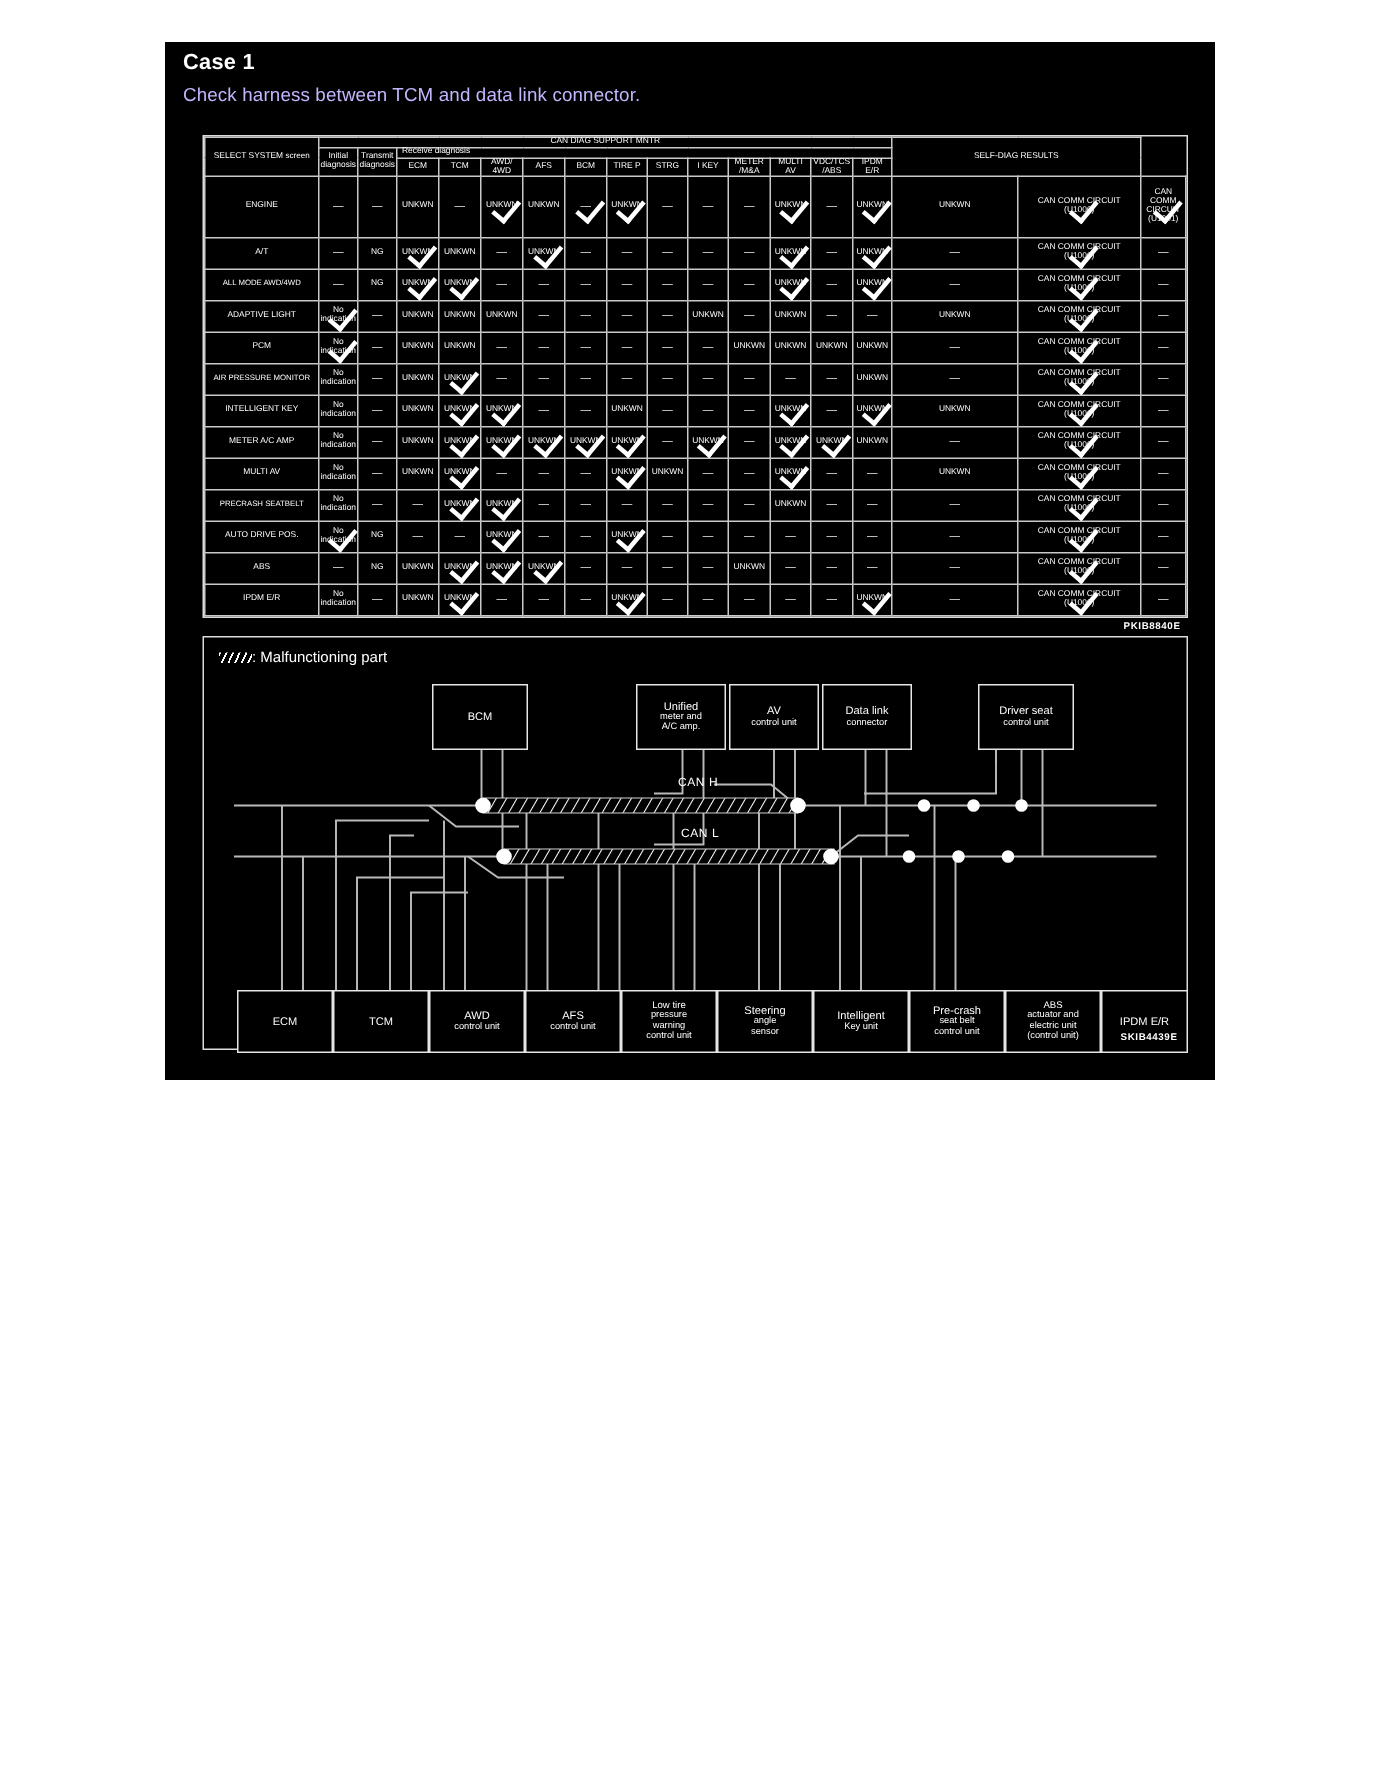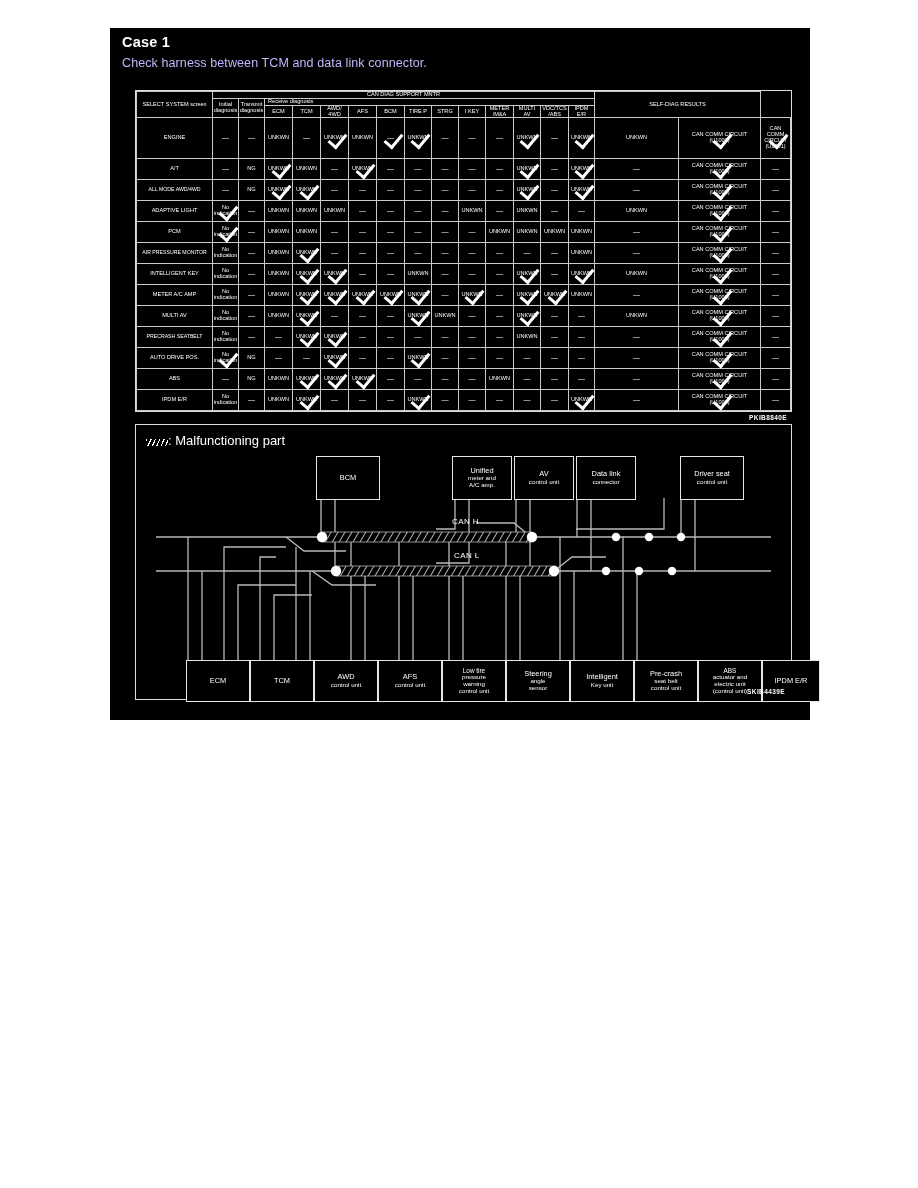--- a/index.html
+++ b/index.html
@@ -32,25 +32,25 @@
     width:8px;height:15px;margin-left:-3px;margin-top:-9px;
     border-right:3.5px solid #fff;border-bottom:3.5px solid #fff;
     transform:rotate(40deg);
     pointer-events:none;
   }
   .fig-id{position:absolute;color:#fff;font-size:6.5px;letter-spacing:.4px;font-weight:bold;}
 
   
   .dia-wrap{position:absolute;left:25px;top:396px;width:655px;height:274px;background:#000;border:1px solid #dcdcdc;}
   .dia{position:absolute;left:0;top:0;width:655px;height:274px;}
-  .legend{position:absolute;left:10px;top:8px;color:#fff;font-size:13px;white-space:nowrap;}
+  .legend{position:absolute;left:10px;top:8px;color:#fff;font-size:10px;white-space:nowrap;}
   .legend .hatchbox{display:inline-block;width:22px;height:7px;vertical-align:-1px;
     background:repeating-linear-gradient(115deg,#fff 0 1.2px,#000 1.2px 4px);}
 
-  .box{position:absolute;border:1px solid #e6e6e6;color:#fff;display:flex;align-items:center;justify-content:center;text-align:center;line-height:1.12;font-size:7.4px;background:#000;margin-left:28px;}
+  .box{position:absolute;border:1px solid #e6e6e6;color:#fff;display:flex;align-items:center;justify-content:center;text-align:center;line-height:1.12;font-size:7.4px;background:#000;}
   .box.small{font-size:6.4px;}
   .box .ttl{display:block;}
   .box .sub{display:block;font-size:6.2px;}
 
   .busname{position:absolute;color:#fff;font-size:8px;letter-spacing:.4px;text-align:center;}
 </style>
 </head>
 <body>
 
 <div id="page">

